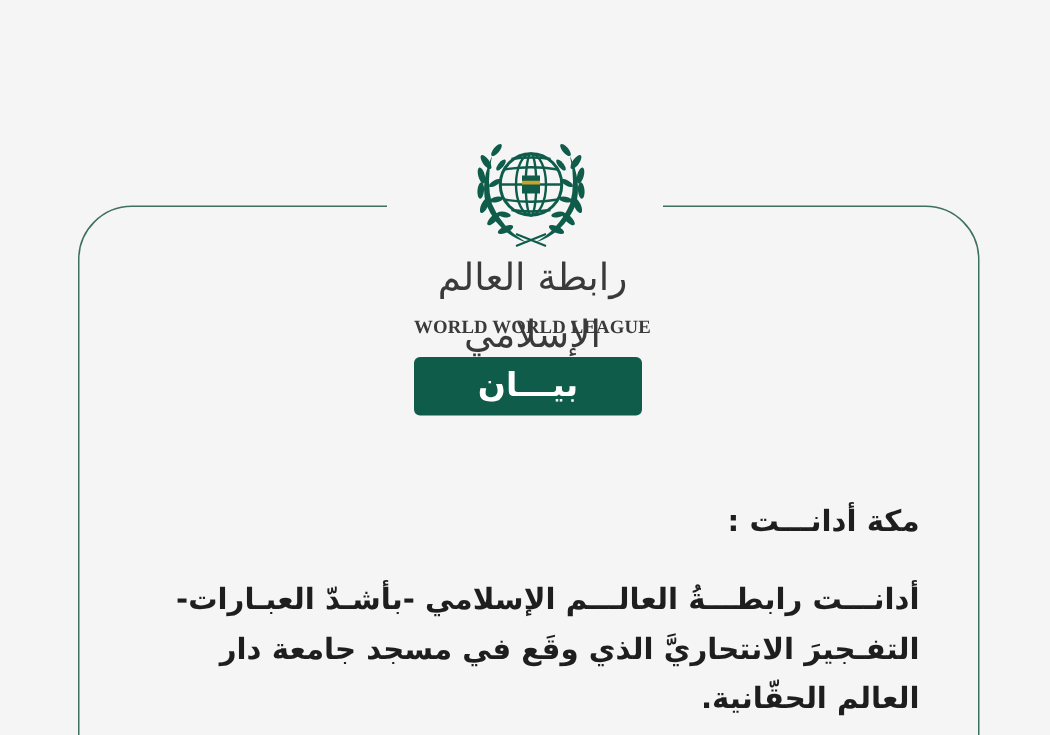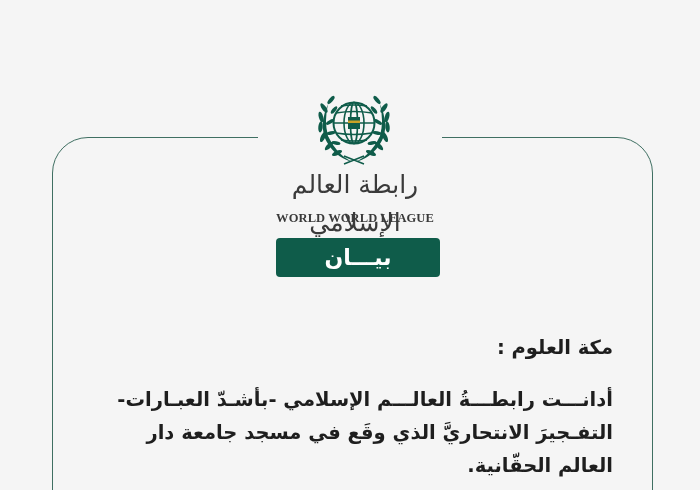--- a/index.html
+++ b/index.html
@@ -61,21 +61,21 @@
       font-family: "Liberation Serif", serif;
       font-weight: bold;
       font-size: 12.5px;
       color: #3a3a3a;
       letter-spacing: 0.1px;
     }
     .badge {
       position: absolute;
       left: 276px;
       top: 238px;
-      width: 164px;
+      width: 152px;
       height: 39px;
       background: #0f5c4a;
       border-radius: 4px;
       color: #ffffff;
       display: flex;
       align-items: center;
       justify-content: center;
       font-family: "DejaVu Sans", sans-serif;
       font-weight: bold;
       font-size: 22px;
@@ -161,16 +161,16 @@
 </div>
 
 <div class="logo-arabic">رابطة العالم الإسلامي</div>
 <div class="logo-english">WORLD WORLD LEAGUE</div>
 
 <div class="badge">
   <span>بيـــان</span>
 </div>
 
 <div class="body-text">
-  <p class="p-location">مكة العلوم :</p>
+  <p class="p-location">مكة أدانـــت :</p>
   <p class="p-main">أدانـــت رابطـــةُ العالـــم الإسلامي -بأشـدّ العبـارات- التفـجيرَ الانتحاريَّ الذي وقَع في مسجد جامعة دار العالم الحقّانية.</p>
 
 </div>
 
 </body></html>

